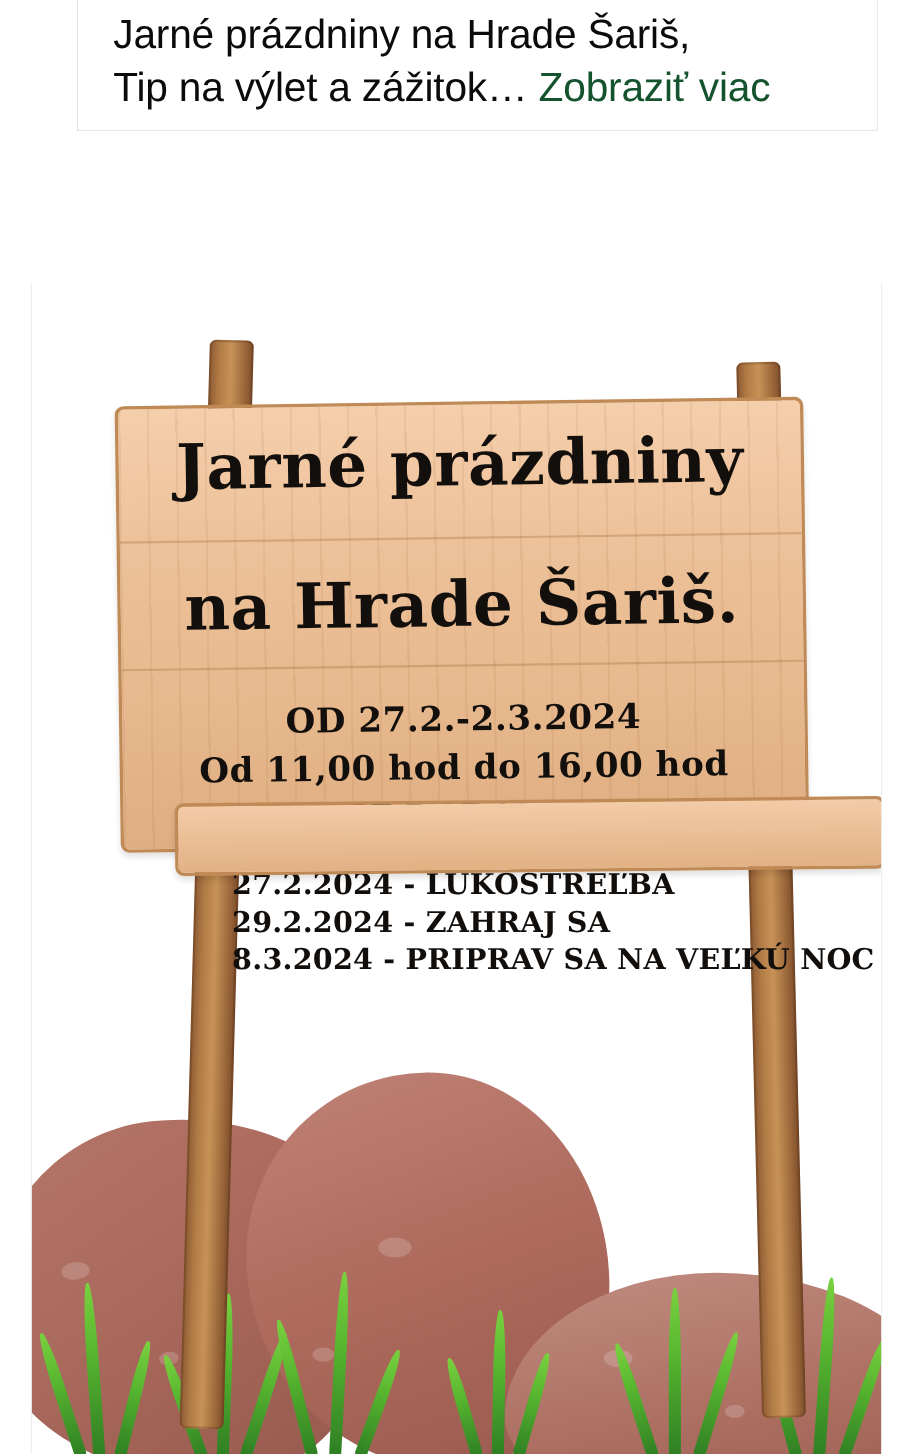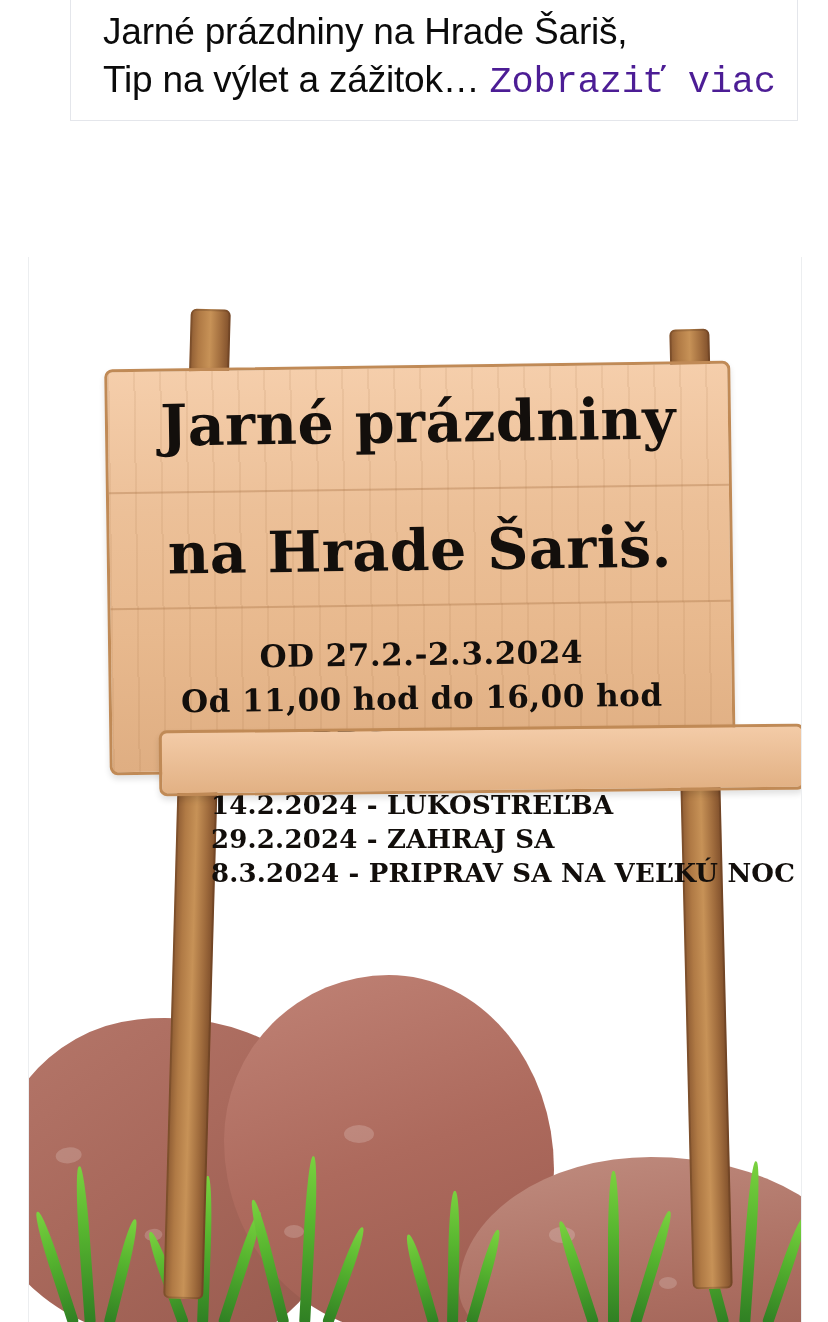--- a/index.html
+++ b/index.html
@@ -29,22 +29,21 @@
     margin-left: 42px;
   }
   .post-line {
     font-size: 37px;
     line-height: 1.30;
     color: #0b0b0b;
     letter-spacing: -0.2px;
     white-space: pre-wrap;
   }
   .see-more {
-    color: #4c1d95;
-    font-family: Liberation Mono, monospace;
+    color: #14532d;
   }
 
   
   .post-image {
     position: absolute;
     left: 28px;
     top: 257px;
     width: 772px;
     height: 1069px;
     overflow: hidden;
@@ -259,19 +258,19 @@
       <div class="sign-text title1">Jarné prázdniny</div>
       <div class="sign-text title2">na Hrade Šariš.</div>
       <div class="sign-text dates">OD 27.2.-2.3.2024</div>
       <div class="sign-text hours">Od 11,00 hod do 16,00 hod</div>
     </div>
 
     <div class="board board-sub" style="top:470px; left:130px; width:640px; height:60px; background:linear-gradient(to bottom,#f3cba7,#e2b184);"></div>
 
     <div class="program-title">PROGRAM:</div>
     <div class="program-list">
-      <div>14.2.2024 - LUKOSTREĽBA</div>
+      <div>27.2.2024 - LUKOSTREĽBA</div>
       <div>29.2.2024 - ZAHRAJ SA</div>
       <div>8.3.2024 - PRIPRAV SA NA VEĽKÚ NOC</div>
     </div>
 
   </div>
 </div>
 
 </body></html>

